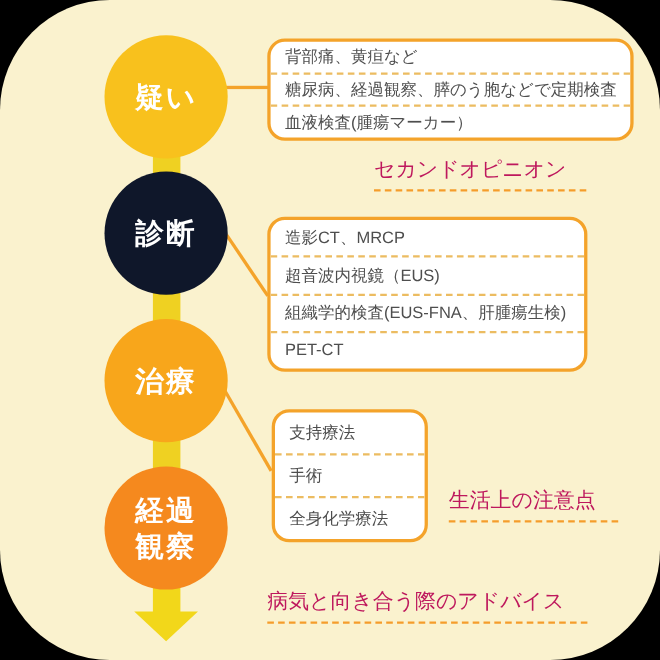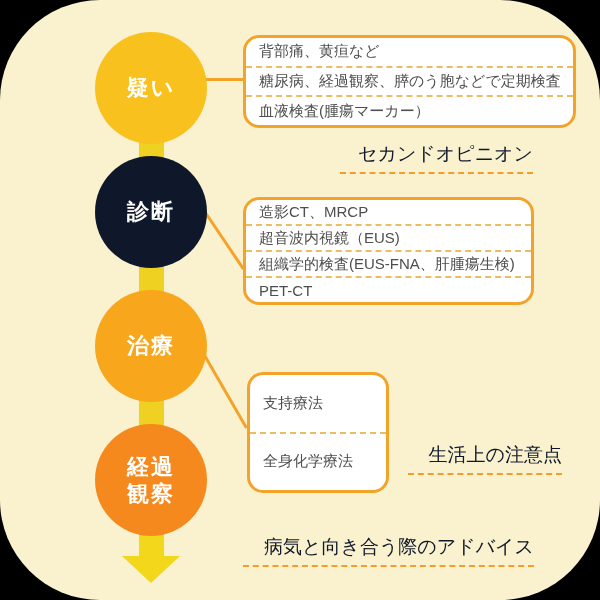--- a/index.html
+++ b/index.html
@@ -13,45 +13,45 @@
   .bar2{top:260px;height:36px;}
   .bar3{top:394px;height:36px;}
   .arrow-shaft{position:absolute;left:139px;top:528px;width:25px;height:30px;background:#F2D71A;z-index:1;}
   .arrow-head{position:absolute;left:122px;top:556px;width:0;height:0;
     border-left:29px solid transparent;border-right:29px solid transparent;
     border-top:27px solid #F2D71A;z-index:1;}
 
   
   .circle{position:absolute;left:95px;width:112px;height:112px;border-radius:50%;
     display:flex;align-items:center;justify-content:center;z-index:2;}
-  .circle span{color:#FFFFFF;font-weight:bold;font-size:22px;letter-spacing:2px;
+  .circle span{color:#FFFFFF;font-weight:bold;font-size:26px;letter-spacing:2px;
     line-height:1.25;text-align:center;width:62px;word-break:break-all;}
   .c1{top:32px;background:#F8C11D;}
   .c2{top:156px;background:#0f172a;}
   .c3{top:290px;background:#F8A61B;}
   .c4{top:424px;background:#F5891E;}
 
   
   .line{position:absolute;height:0;border-top:3px solid #F4A32A;transform-origin:0 50%;z-index:0;}
   .line1{left:203px;top:78px;width:42px;}
   .line2{left:206px;top:212px;width:67px;transform:rotate(56deg);}
   .line3{left:200px;top:346px;width:93px;transform:rotate(60deg);}
 
   
   .box{position:absolute;background:#FFFFFF;border:3px solid #F4A32A;border-radius:16px;
     display:flex;flex-direction:column;z-index:3;overflow:hidden;}
   .box .row{flex:1;display:flex;align-items:center;padding:0 13px;
     font-size:15px;color:#4E4E4E;white-space:nowrap;}
   .box .row + .row{border-top:2px dashed #ECBC61;}
   .box1{left:243px;top:35px;width:333px;height:93px;}
-  .box2{left:243px;top:197px;width:291px;height:108px;}
+  .box2{left:243px;top:197px;width:291px;height:141px;}
   .box3{left:247px;top:372px;width:142px;height:121px;text-align:right;}
 
   
-  .note{position:absolute;color:#0f172a;font-size:19px;text-align:right;
+  .note{position:absolute;color:#be185d;font-size:19px;text-align:left;
     border-bottom:2px dashed #F59D2B;padding-bottom:5px;z-index:3;white-space:nowrap;}
   .note1{left:340px;top:141px;width:193px;}
   .note2{left:408px;top:442px;width:154px;}
   .note3{left:243px;top:534px;width:291px;}
 </style>
 </head>
 <body>
 
 <div class="stage">
   <div class="card">
@@ -104,20 +104,23 @@
       <div class="row">
           <span>PET-CT</span>
         </div>
     </div>
 
     <div class="box box3">
       <div class="row">
           <span>支持療法</span>
         </div>
       <div class="row">
+          <span>手術</span>
+        </div>
+      <div class="row">
           <span>全身化学療法</span>
         </div>
     </div>
 
     <div class="note note1">セカンドオピニオン</div>
     <div class="note note2">生活上の注意点</div>
     <div class="note note3">病気と向き合う際のアドバイス</div>
 
   </div>
 </div>

